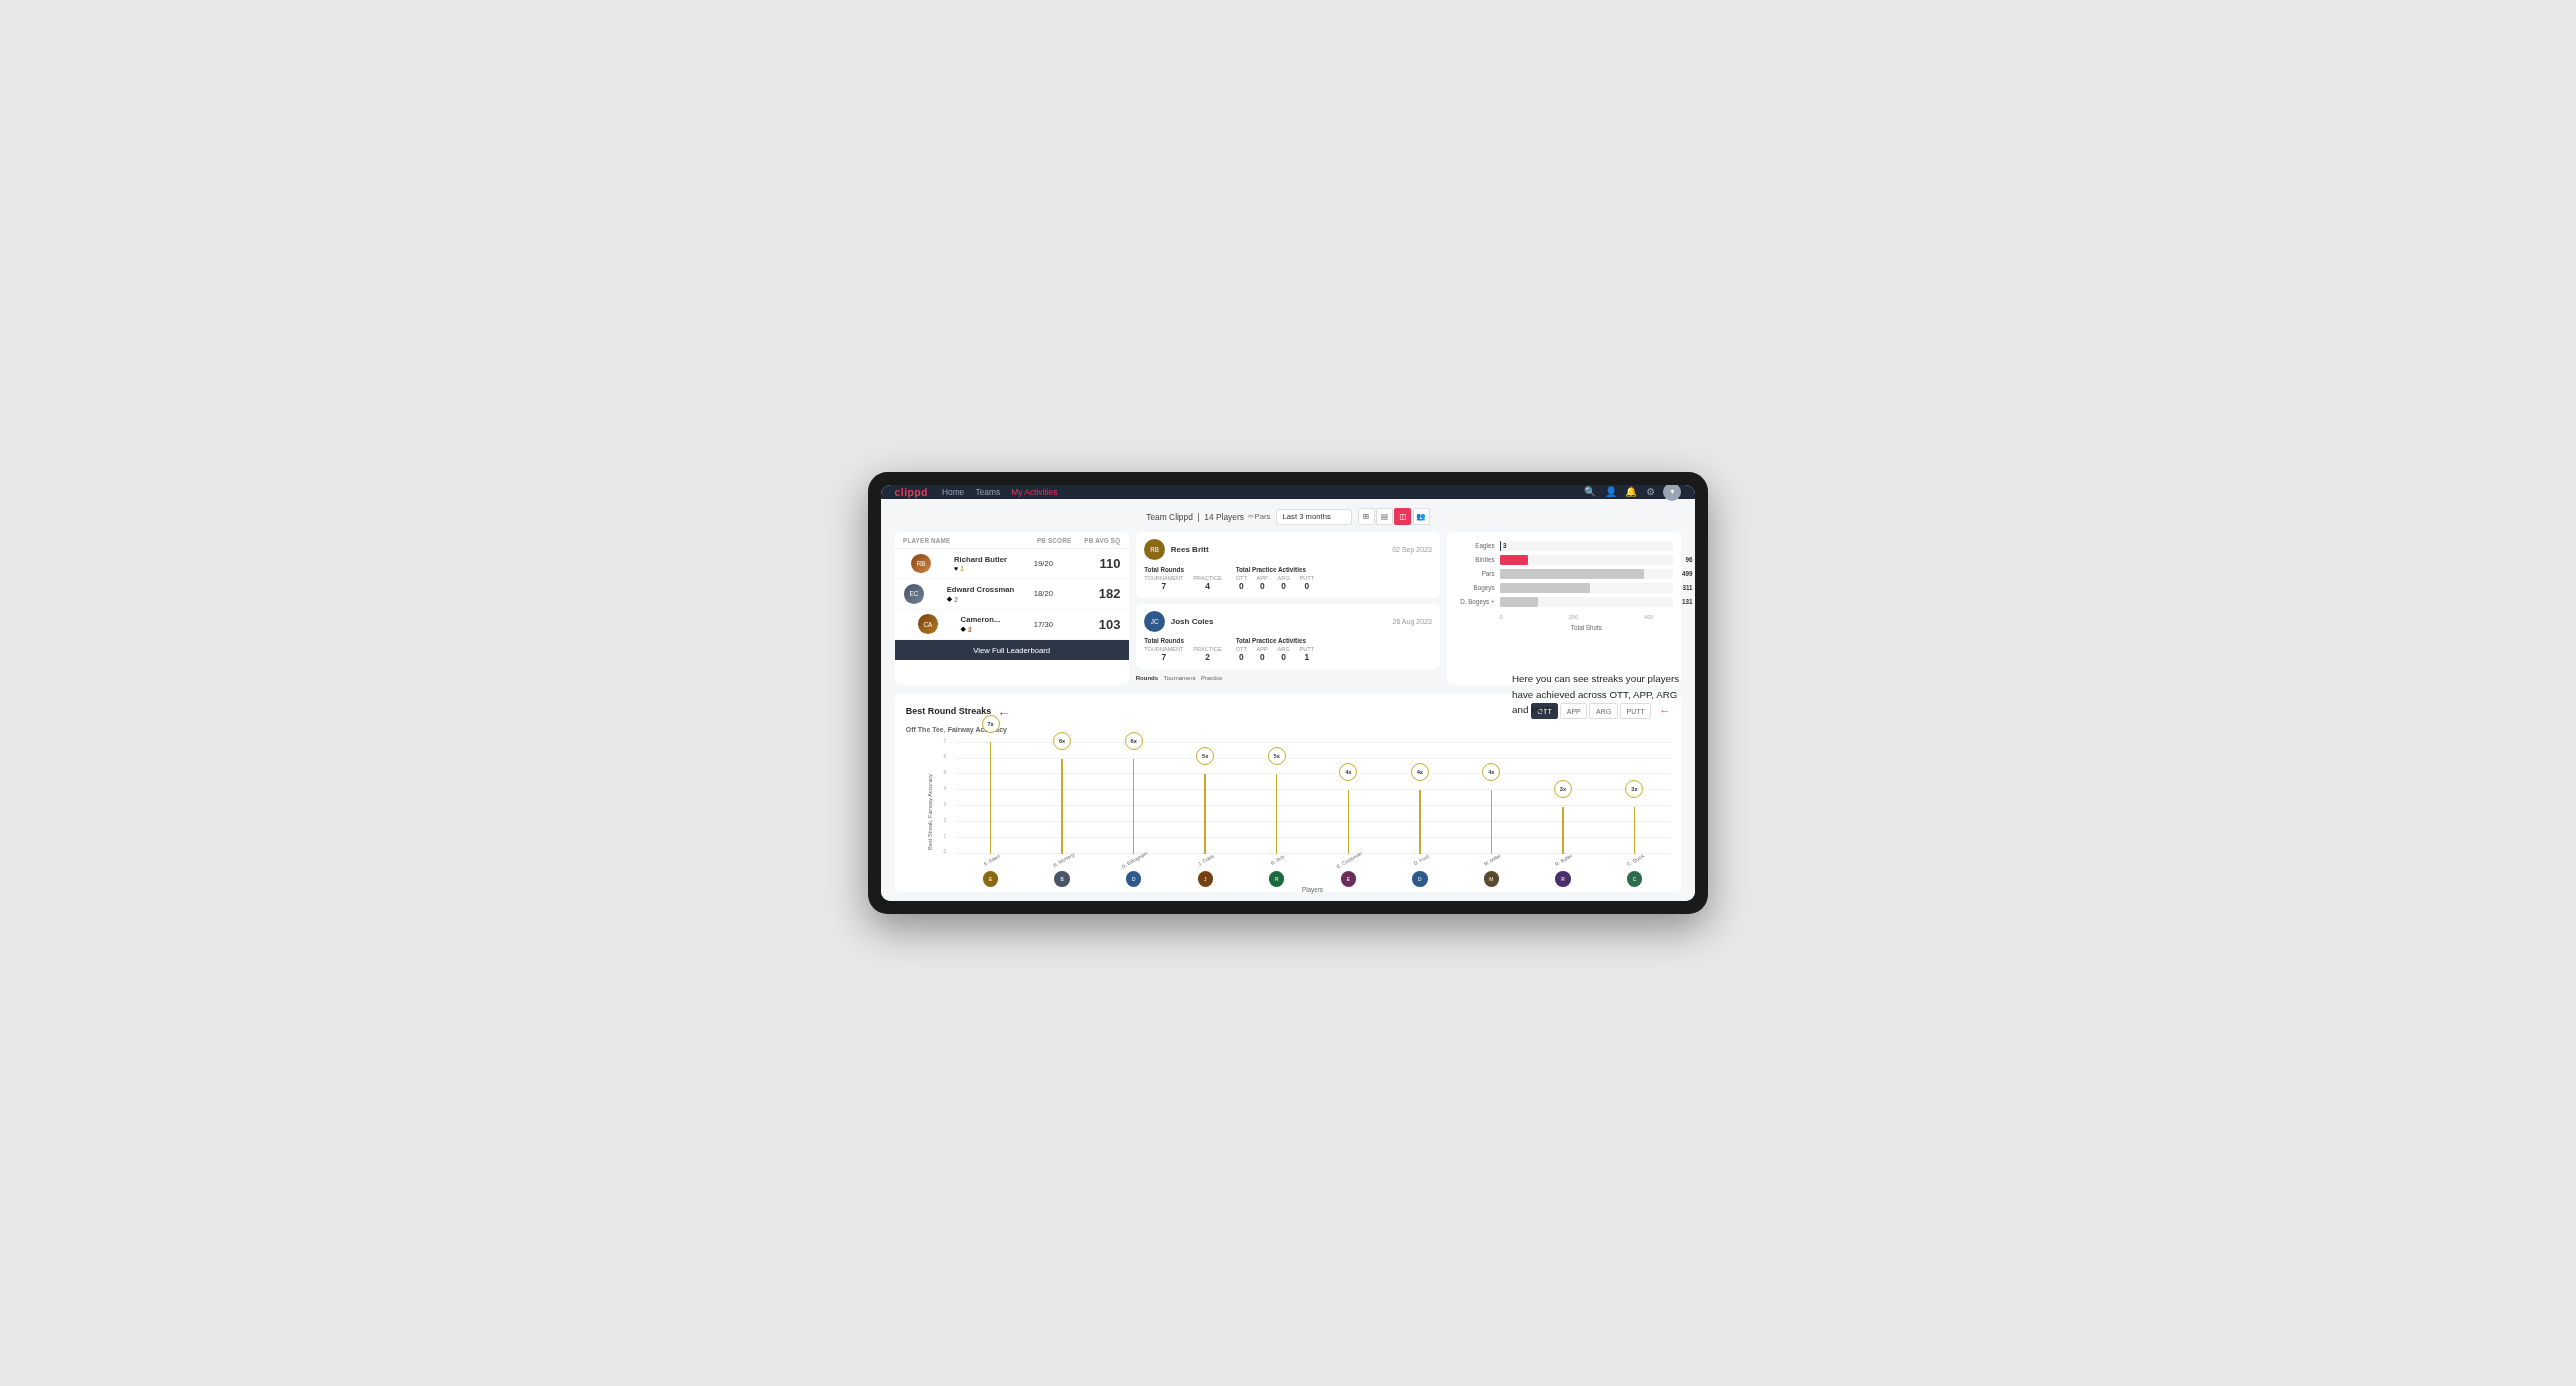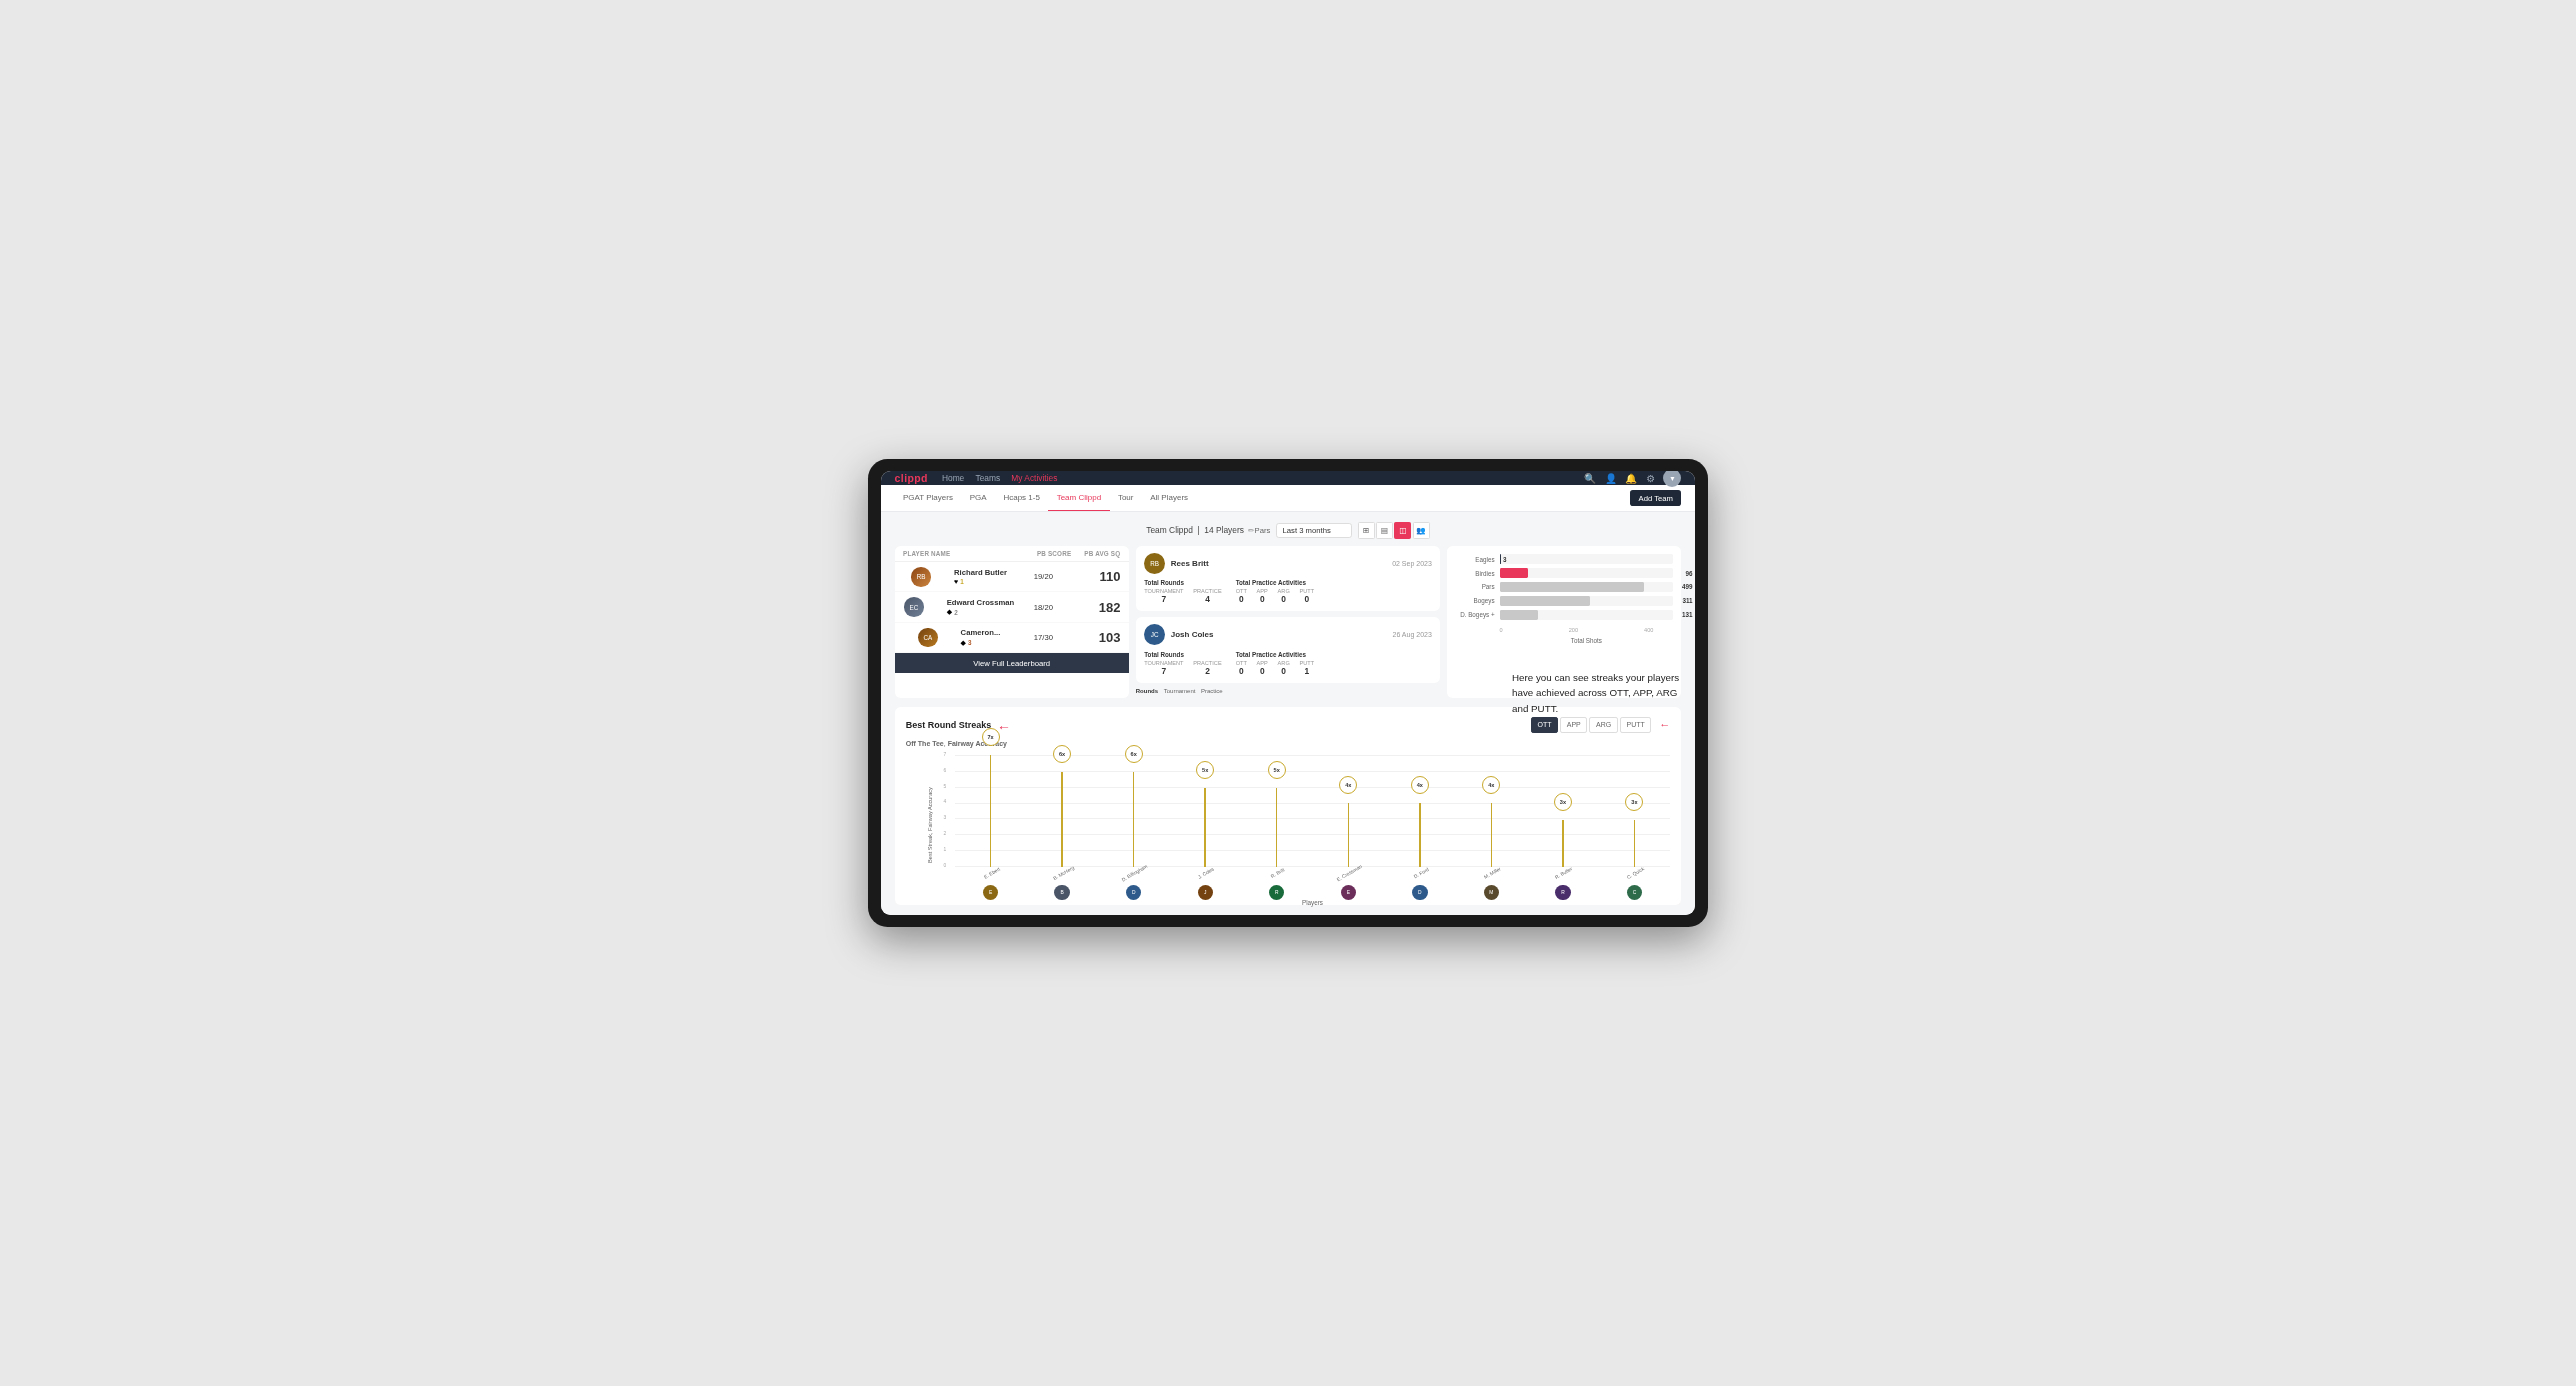--- a/index.html
+++ b/index.html
@@ -565,30 +565,20 @@
         </div>
         <div class="nav-actions">
           <span class="nav-icon">🔍</span>
           <span class="nav-icon">👤</span>
           <span class="nav-icon">🔔</span>
           <span class="nav-icon">⚙</span>
           <div class="nav-avatar">▾</div>
         </div>
       </div>
 
-      <div class="sub-nav">
-        <span class="sub-nav-item">PGAT Players</span>
-        <span class="sub-nav-item">PGA</span>
-        <span class="sub-nav-item">Hcaps 1-5</span>
-        <span class="sub-nav-item active">Team Clippd</span>
-        <span class="sub-nav-item">Tour</span>
-        <span class="sub-nav-item">All Players</span>
-        <div class="sub-nav-spacer"></div>
-        <button class="add-team-btn">Add Team</button>
-      </div>
 
       <div class="main-content">
 
         <div class="team-header">
           <div class="team-title">
             <span>
               <span>Team Clippd</span>
               &nbsp;|&nbsp;
               <span>14 Players</span>
             </span>

